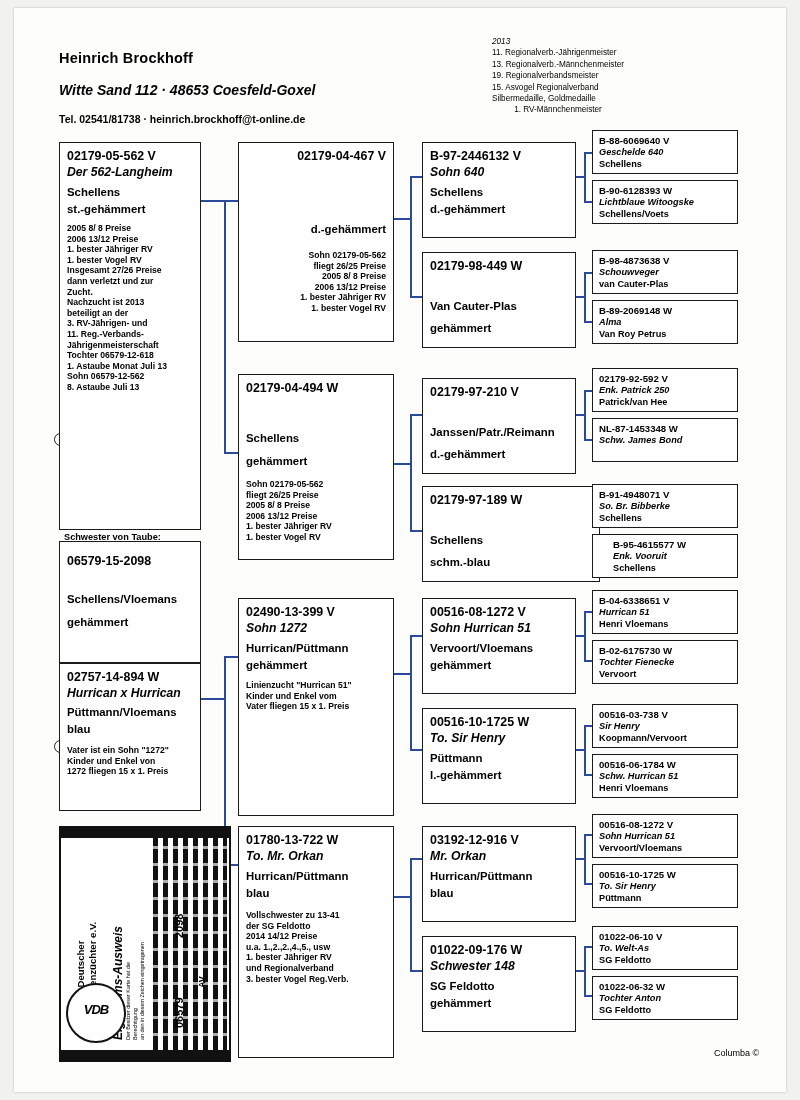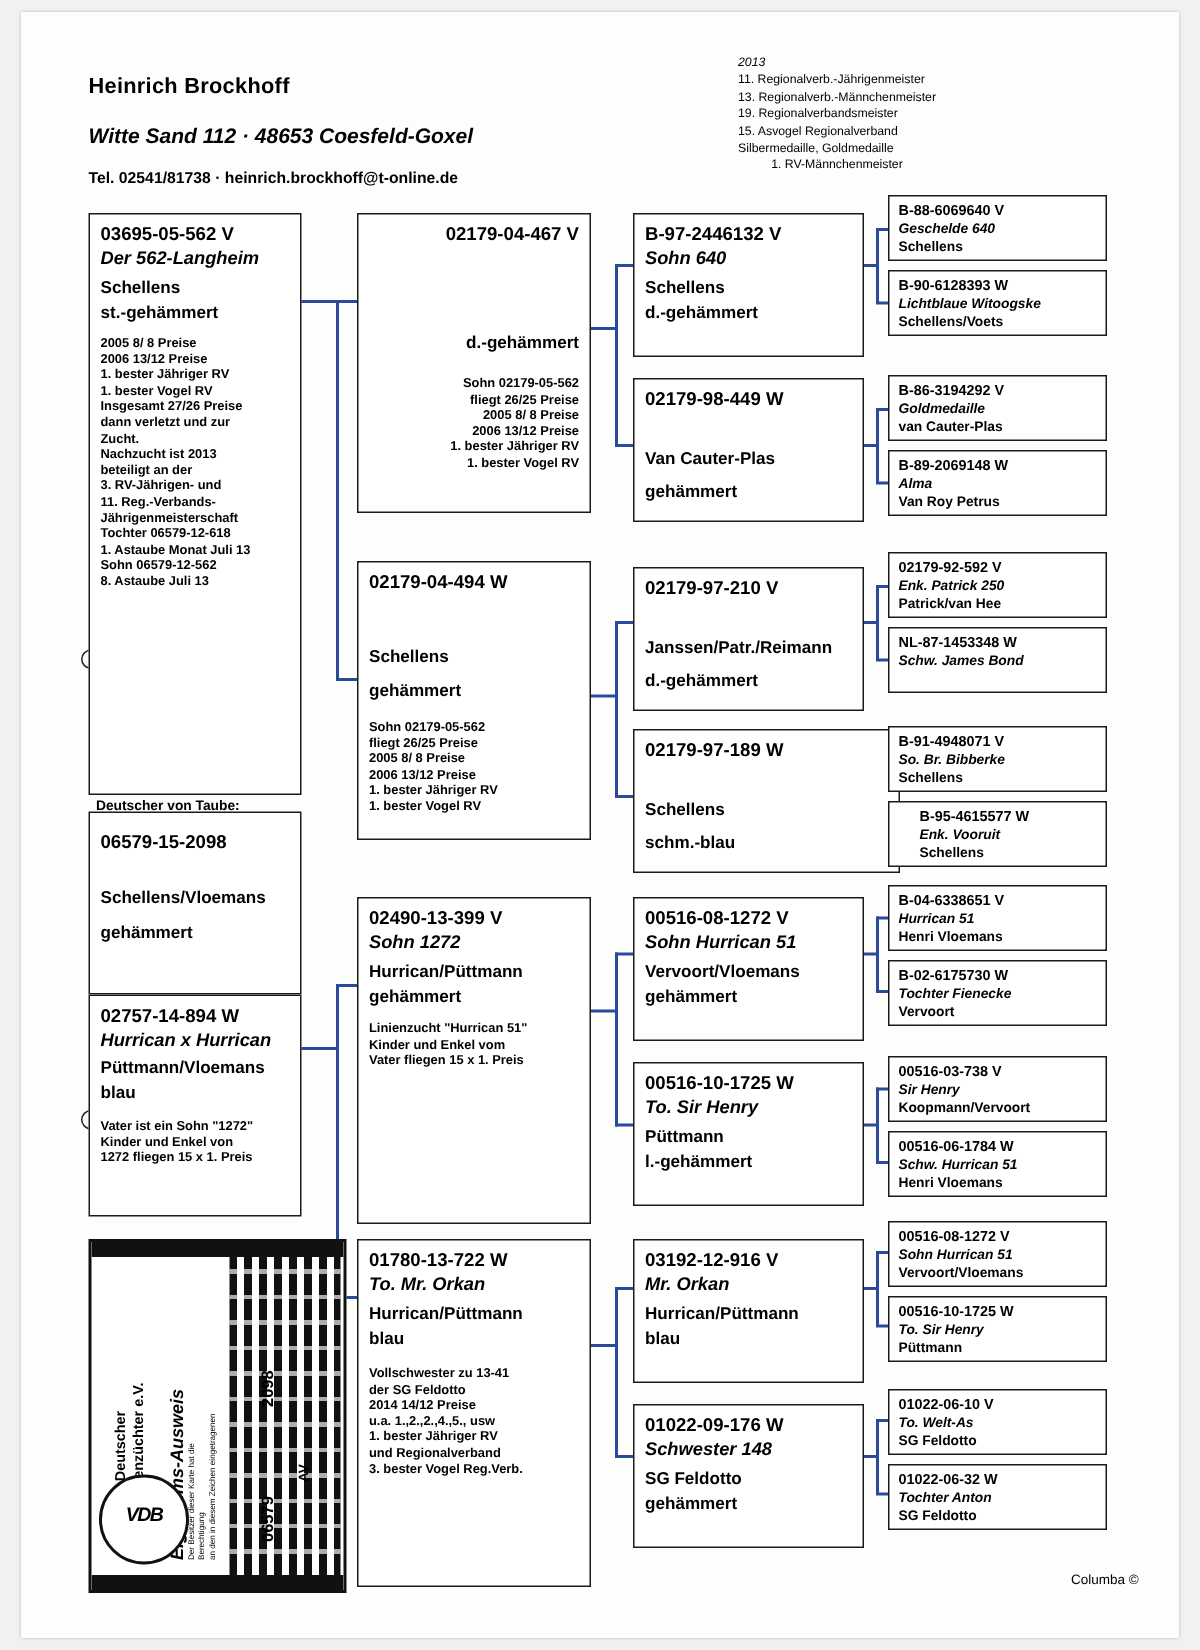--- a/index.html
+++ b/index.html
@@ -162,21 +162,21 @@
   <div class="ln" style="left:570px;top:826px;width:8px;height:1.6px;"></div>
   <div class="ln" style="left:570px;top:875px;width:8px;height:1.6px;"></div>
 
   <div class="ln" style="left:562px;top:962px;width:10px;height:1.6px;"></div>
   <div class="ln" style="left:570px;top:938px;width:1.6px;height:50px;"></div>
   <div class="ln" style="left:570px;top:938px;width:8px;height:1.6px;"></div>
   <div class="ln" style="left:570px;top:987px;width:8px;height:1.6px;"></div>
 
   <div class="ring" style="left:40px;top:425px;"></div>
   <div class="abs box" style="left:45px;top:134px;width:142px;height:388px;">
-    <div class="b-id">03695-05-562 V</div>
+    <div class="b-id">02179-05-562 V</div>
     <div class="b-sub">Der 562-Langheim</div>
     <div class="b-line" style="margin-top:4px;">Schellens</div>
     <div class="b-line">st.-gehämmert</div>
     <div class="b-small" style="white-space:pre-line;">2005          8/  8 Preise
 2006      13/12 Preise
 1. bester Jähriger RV
 1. bester Vogel RV
 Insgesamt 27/26 Preise
 dann verletzt und zur
 Zucht.
@@ -184,21 +184,21 @@
 beteiligt an der
 3. RV-Jährigen-  und
 11. Reg.-Verbands-
 Jährigenmeisterschaft
 Tochter 06579-12-618
 1. Astaube Monat  Juli 13
 Sohn 06579-12-562
 8. Astaube Juli 13</div>
   </div>
 
-  <div class="abs stammbaum-label" style="left:50px;top:524px;">Deutscher von Taube:</div>
+  <div class="abs stammbaum-label" style="left:50px;top:524px;">Schwester von Taube:</div>
 
   <div class="abs box" style="left:45px;top:533px;width:142px;height:122px;">
     <div class="b-id" style="margin-top:6px;">06579-15-2098</div>
     <div class="b-line" style="margin-top:22px;">Schellens/Vloemans</div>
     <div class="b-line" style="margin-top:6px;">gehämmert</div>
   </div>
 
   <div class="ring" style="left:40px;top:732px;"></div>
   <div class="abs box" style="left:45px;top:655px;width:142px;height:148px;">
     <div class="b-id">02757-14-894 W</div>
@@ -307,22 +307,22 @@
     <div class="g-id">B-88-6069640 V</div>
     <div class="g-it">Geschelde 640</div>
     <div class="g-tx">Schellens</div>
   </div>
   <div class="abs box" style="left:578px;top:172px;width:146px;height:44px;padding:4px 6px;">
     <div class="g-id">B-90-6128393 W</div>
     <div class="g-it">Lichtblaue Witoogske</div>
     <div class="g-tx">Schellens/Voets</div>
   </div>
   <div class="abs box" style="left:578px;top:242px;width:146px;height:44px;padding:4px 6px;">
-    <div class="g-id">B-86-3194292 V</div>
-    <div class="g-it">Goldmedaille</div>
+    <div class="g-id">B-98-4873638 V</div>
+    <div class="g-it">Schouwveger</div>
     <div class="g-tx">van Cauter-Plas</div>
   </div>
   <div class="abs box" style="left:578px;top:292px;width:146px;height:44px;padding:4px 6px;">
     <div class="g-id">B-89-2069148 W</div>
     <div class="g-it">Alma</div>
     <div class="g-tx">Van Roy Petrus</div>
   </div>
   <div class="abs box" style="left:578px;top:360px;width:146px;height:44px;padding:4px 6px;">
     <div class="g-id">02179-92-592 V</div>
     <div class="g-it">Enk. Patrick 250</div>

